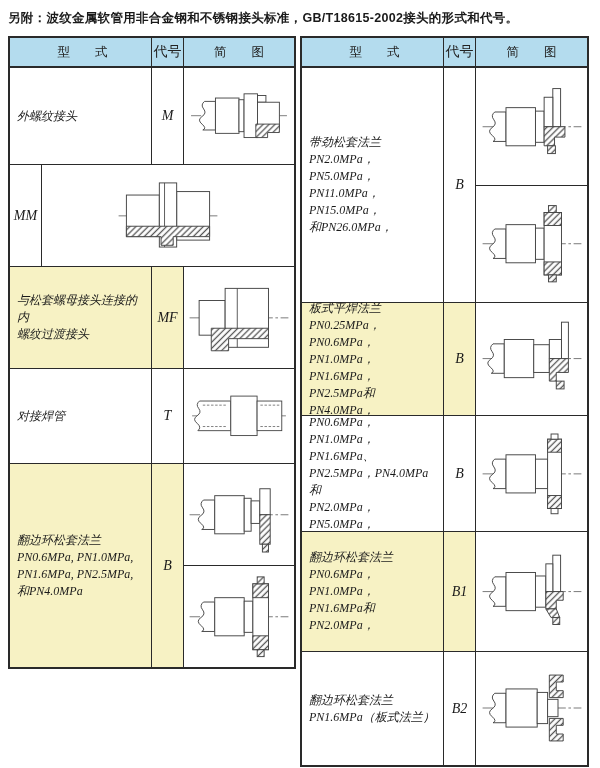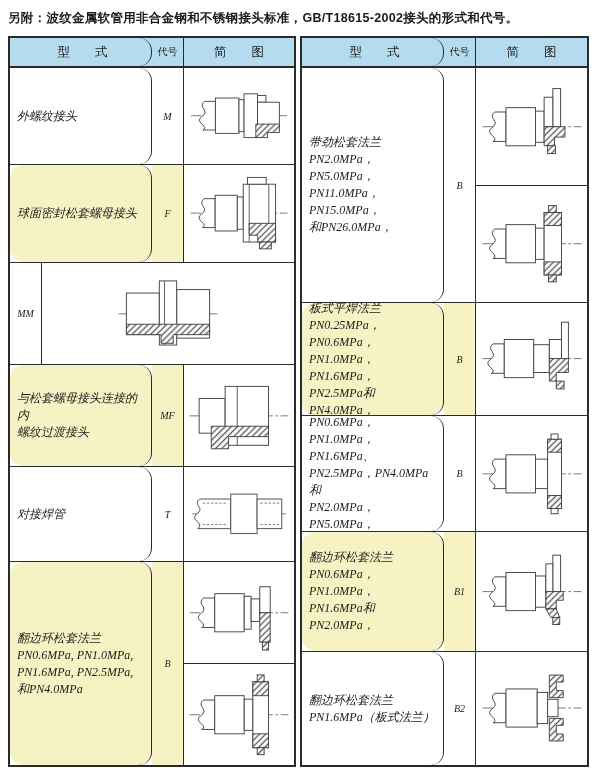--- a/index.html
+++ b/index.html
@@ -26,23 +26,23 @@
   .tbl-right { width:292px; }
   .thead { display:flex; height:30px; background:#b4dcee; border-bottom:2px solid #2a2a2a; }
   .hcell {
     display:flex; align-items:center; justify-content:center;
     font-size:12.5px; color:#222;
   }
   .row { display:flex; border-bottom:1px solid #2a2a2a;font-style:italic; }
   .row:last-child { border-bottom:none; }
   .cell { border-right:1px solid #2a2a2a; overflow:hidden; }
   .cell:last-child { border-right:none; }
-  .c-type { width:142px; display:flex; align-items:center; padding:3px 3px 3px 7px;border-radius:13px; }
+  .c-type { width:142px; display:flex; align-items:center; padding:3px 3px 3px 7px; }
   .c-code { width:32px; display:flex; align-items:center; justify-content:center;
-            font-size:10px; }
+            font-size:14px; }
   .c-diag { flex:1; display:flex; align-items:center; justify-content:center; padding:3px;text-align:center; }
   .c-diag.split { flex-direction:column; padding:0; }
   .sub { width:100%; flex:1; display:flex; align-items:center; justify-content:center;
          border-bottom:1px solid #2a2a2a; padding:3px; }
   .sub:last-child { border-bottom:none; }
   .hl { background:#f7f2c4; }
   .tt { white-space:pre-line; font-size:12px; line-height:17px; }
   .dg { width:104px; height:86%; max-height:100%; }
   .sub .dg { height:90%; }
   .dg .w  { fill:#ffffff; stroke:#444; stroke-width:1.1; }
@@ -88,40 +88,20 @@
             <rect class="w" x="32" y="25" width="28" height="42"></rect>
             <rect class="w" x="60" y="27" width="6" height="38"></rect>
             <rect class="w" x="66" y="20" width="16" height="52"></rect>
             <rect class="w" x="82" y="22" width="10" height="8"></rect>
             <rect class="w" x="82" y="30" width="26" height="32"></rect>
             <polygon class="h" points="80,56 108,56 108,66 94,66 94,72 80,72"></polygon>
           </svg>
         </div>
       </div>
 
-      <div class="row" style="height:98px">
-        <div class="cell c-type hl">
-            <span class="tt">球面密封松套螺母接头</span>
-          </div>
-        <div class="cell c-code hl">F</div>
-        <div class="cell c-diag">
-          <svg class="dg" viewBox="0 0 120 92" preserveAspectRatio="xMidYMid meet">
-            <line class="cl" x1="3" y1="46" x2="117" y2="46"></line>
-            <path class="w" d="M32 29 H19 q-5 4 -1 9 t-2 9 t0 9 t1 7 H32 Z"></path>
-            <rect class="w" x="32" y="25" width="26" height="42"></rect>
-            <rect class="w" x="58" y="27" width="7" height="38"></rect>
-            <rect class="w" x="65" y="12" width="38" height="68"></rect>
-            <line class="ln" x1="72" y1="12" x2="72" y2="80"></line>
-            <line class="ln" x1="95" y1="12" x2="95" y2="80"></line>
-            <rect class="w" x="70" y="4" width="22" height="8"></rect>
-            <polygon class="h" points="72,58 103,58 103,80 82,80 82,72 72,72"></polygon>
-            <rect class="h" x="84" y="80" width="14" height="8"></rect>
-          </svg>
-        </div>
-      </div>
 
       <div class="row" style="height:102px">
         <div class="cell c-code">MM</div>
         <div class="cell c-diag">
           <svg class="dg" viewBox="0 0 120 92" preserveAspectRatio="xMidYMid meet">
             <line class="cl" x1="3" y1="46" x2="117" y2="46"></line>
             <rect class="w" x="12" y="22" width="38" height="48"></rect>
             <rect class="w" x="70" y="18" width="38" height="56"></rect>
             <rect class="w" x="50" y="8" width="20" height="74"></rect>
             <line class="ln" x1="56" y1="8" x2="56" y2="82"></line>

